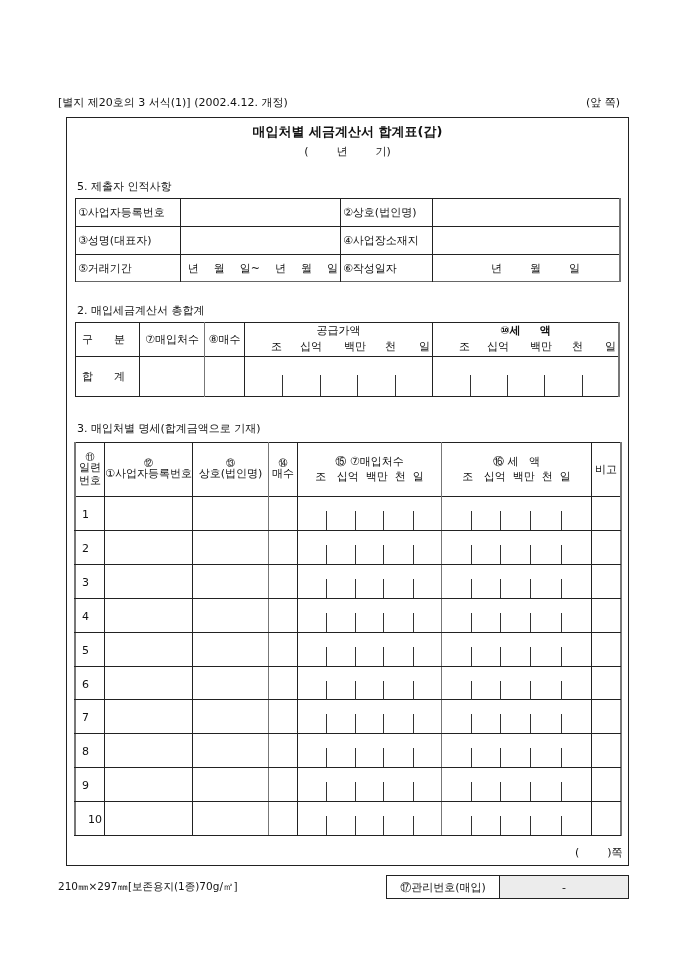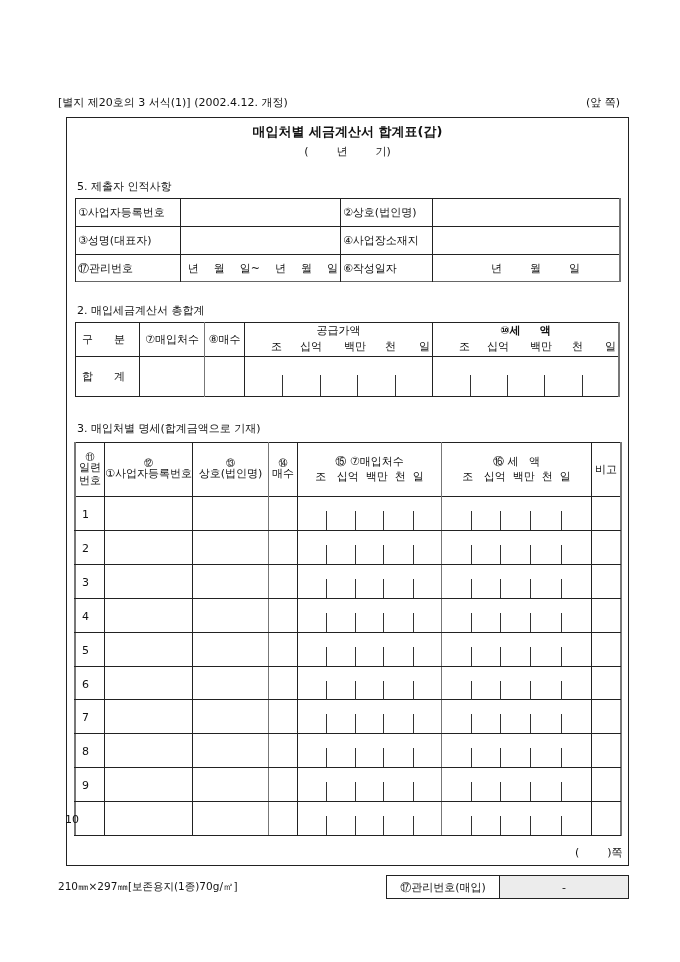--- a/index.html
+++ b/index.html
@@ -49,21 +49,21 @@
   <div class="cell" style="left:78px; top:199px; height:27px;">①사업자등록번호</div>
   <div class="cell" style="left:181px; top:199px; width:159px; height:27px;"></div>
   <div class="cell" style="left:343px; top:199px; height:27px;">②상호(법인명)</div>
   <div class="cell" style="left:433px; top:199px; width:186px; height:27px;"></div>
 
   <div class="cell" style="left:78px; top:227px; height:27px;">③성명(대표자)</div>
   <div class="cell" style="left:181px; top:227px; width:159px; height:27px;"></div>
   <div class="cell" style="left:343px; top:227px; height:27px;">④사업장소재지</div>
   <div class="cell" style="left:433px; top:227px; width:186px; height:27px;"></div>
 
-  <div class="cell" style="left:78px; top:255px; height:26px;">⑰관리번호</div>
+  <div class="cell" style="left:78px; top:255px; height:26px;">⑤거래기간</div>
   <div class="cell" style="left:181px; top:255px; width:159px; height:26px; justify-content:flex-end; padding-right:2px; white-space:pre; word-spacing:4px;">년  월  일~  년  월  일</div>
   <div class="cell" style="left:343px; top:255px; height:26px;">⑥작성일자</div>
   <div class="cell" style="left:433px; top:255px; width:186px; height:26px; padding-left:58px; white-space:pre;">년        월        일</div>
 </div>
 
 <div class="abs txt" style="left:77px; top:305px;">2. 매입세금계산서 총합계</div>
 
 <div>
   <div class="line-h" style="left:75px; top:322px; width:544px;"></div>
   <div class="line-h" style="left:75px; top:356px; width:544px;"></div>
@@ -308,21 +308,21 @@
         <div class="tick" style="left: 355px; top: 782px; height: 19px;"></div>
         <div class="tick" style="left: 383px; top: 782px; height: 19px;"></div>
         <div class="tick" style="left: 413px; top: 782px; height: 19px;"></div>
         <div class="tick" style="left: 471px; top: 782px; height: 19px;"></div>
         <div class="tick" style="left: 500px; top: 782px; height: 19px;"></div>
         <div class="tick" style="left: 530px; top: 782px; height: 19px;"></div>
         <div class="tick" style="left: 561px; top: 782px; height: 19px;"></div>
       </div>
       <div>
         <div class="line-h" style="left: 74px; top: 835px; width: 547px;"></div>
-        <div class="cell" style="left: 65px; top: 802px; height: 34px;">10</div>
+        <div class="cell" style="left: 88px; top: 802px; height: 34px;">10</div>
         <div class="abs" style="left: 105px; top: 802px; width: 87px; height: 33px;"></div>
         <div class="abs" style="left: 193px; top: 802px; width: 75px; height: 33px;"></div>
         <div class="abs" style="left: 269px; top: 802px; width: 28px; height: 33px;"></div>
         <div class="abs" style="left: 298px; top: 802px; width: 143px; height: 33px;"></div>
         <div class="abs" style="left: 442px; top: 802px; width: 149px; height: 33px;"></div>
         <div class="abs" style="left: 592px; top: 802px; width: 28px; height: 33px;"></div>
         <div class="tick" style="left: 326px; top: 816px; height: 19px;"></div>
         <div class="tick" style="left: 355px; top: 816px; height: 19px;"></div>
         <div class="tick" style="left: 383px; top: 816px; height: 19px;"></div>
         <div class="tick" style="left: 413px; top: 816px; height: 19px;"></div>

